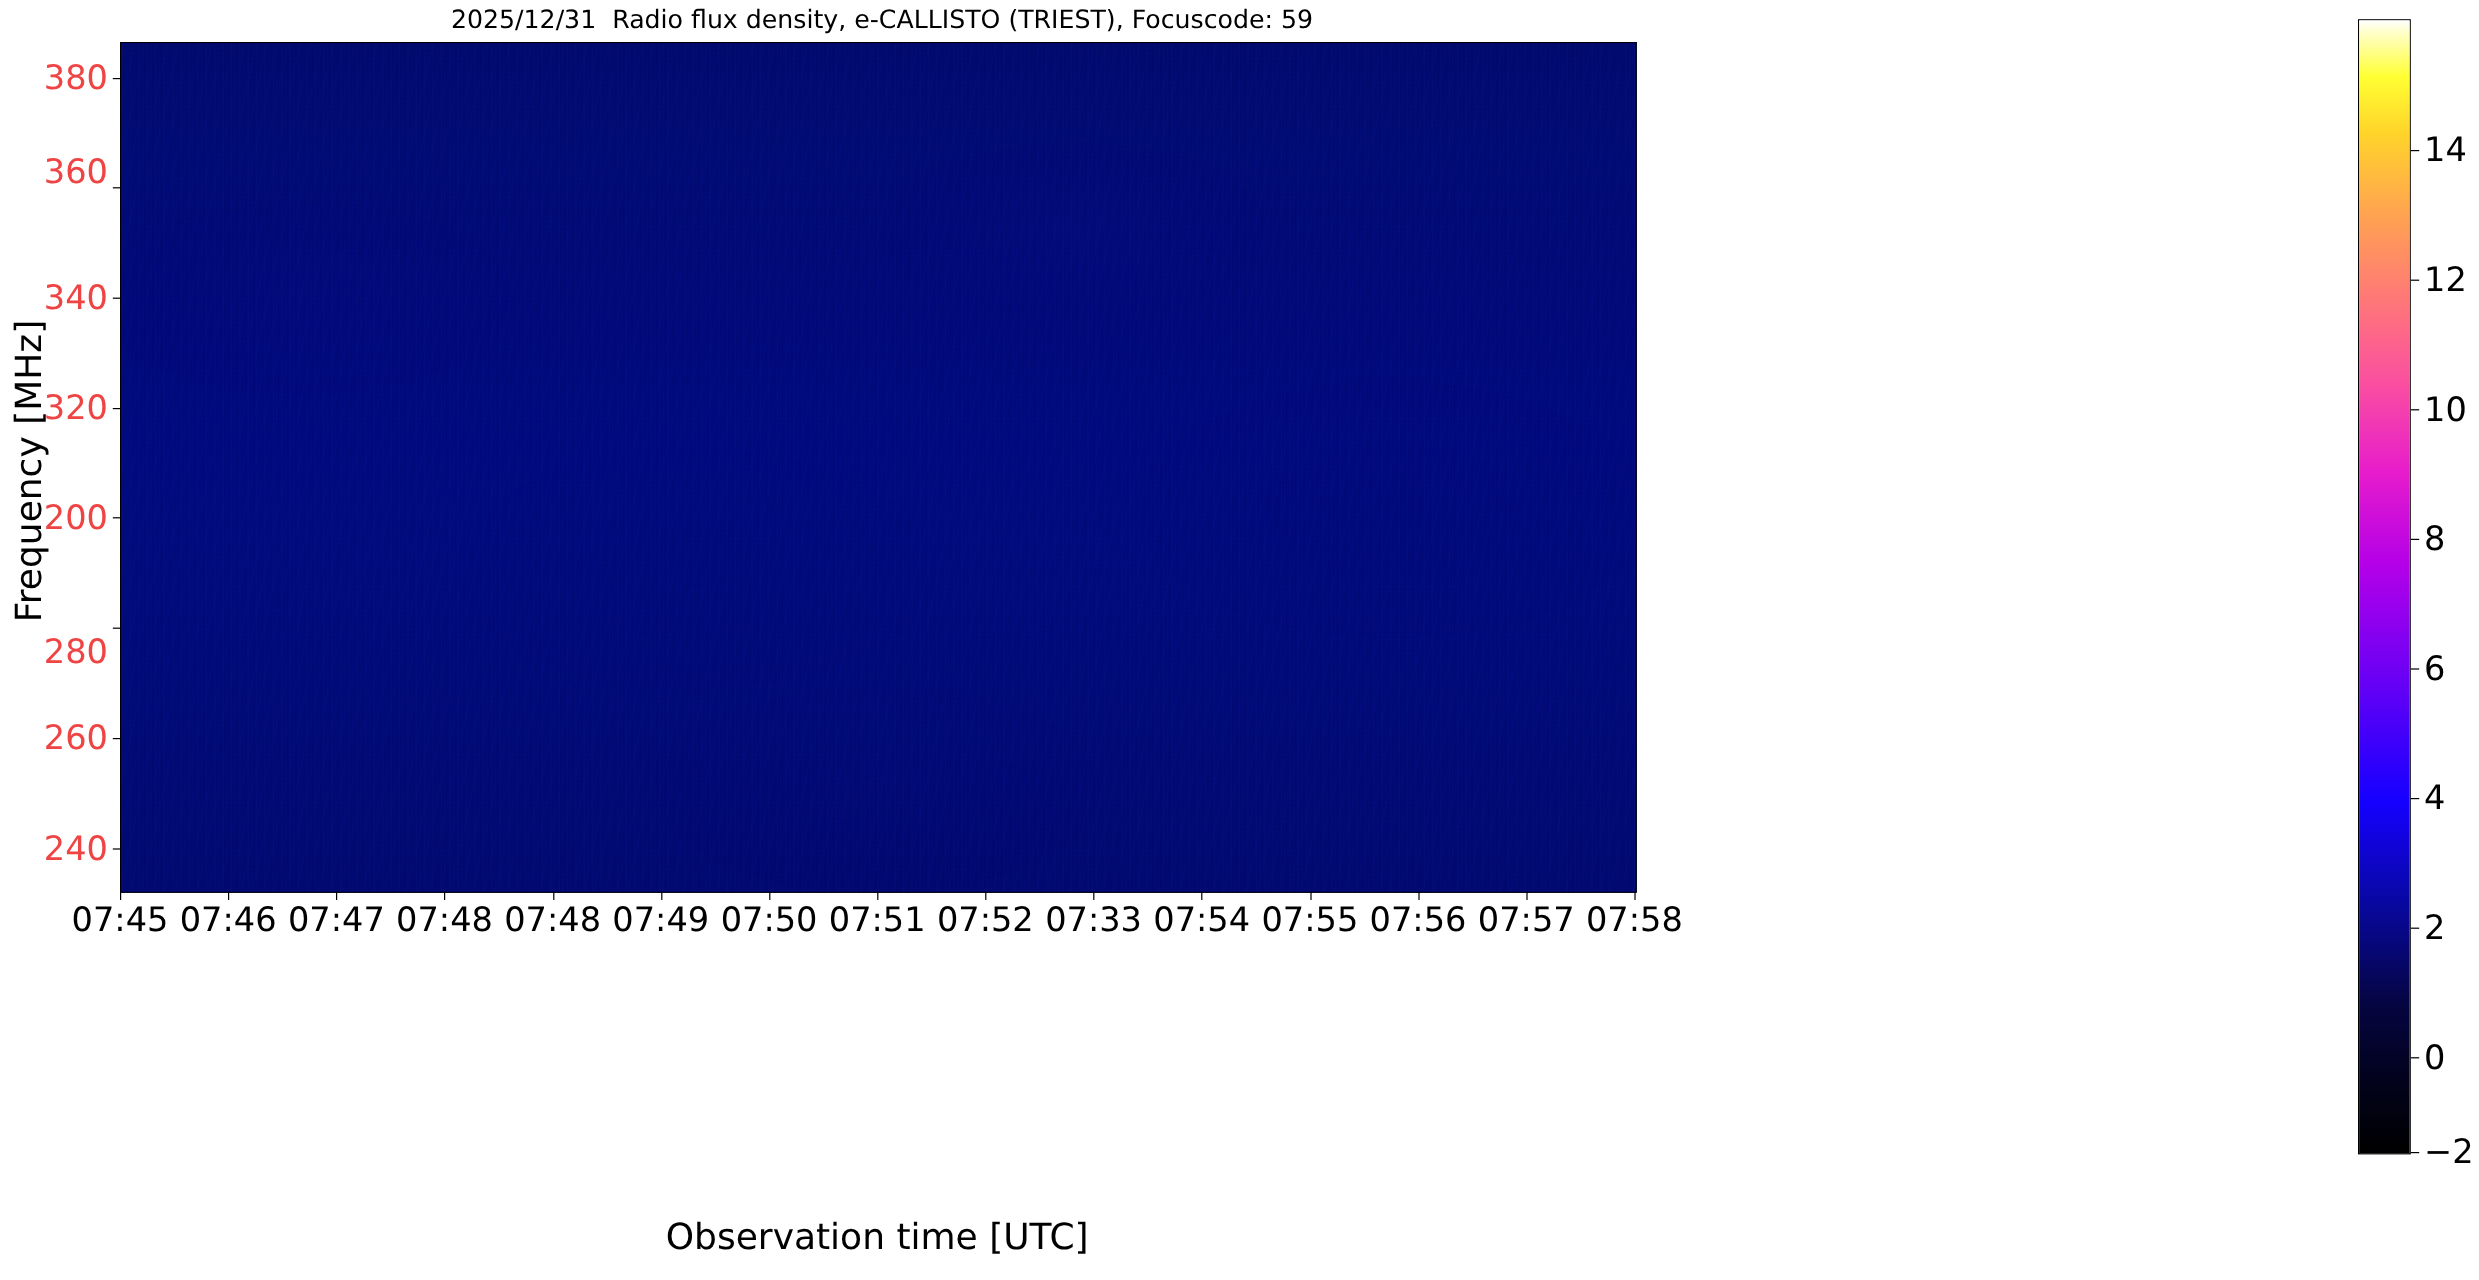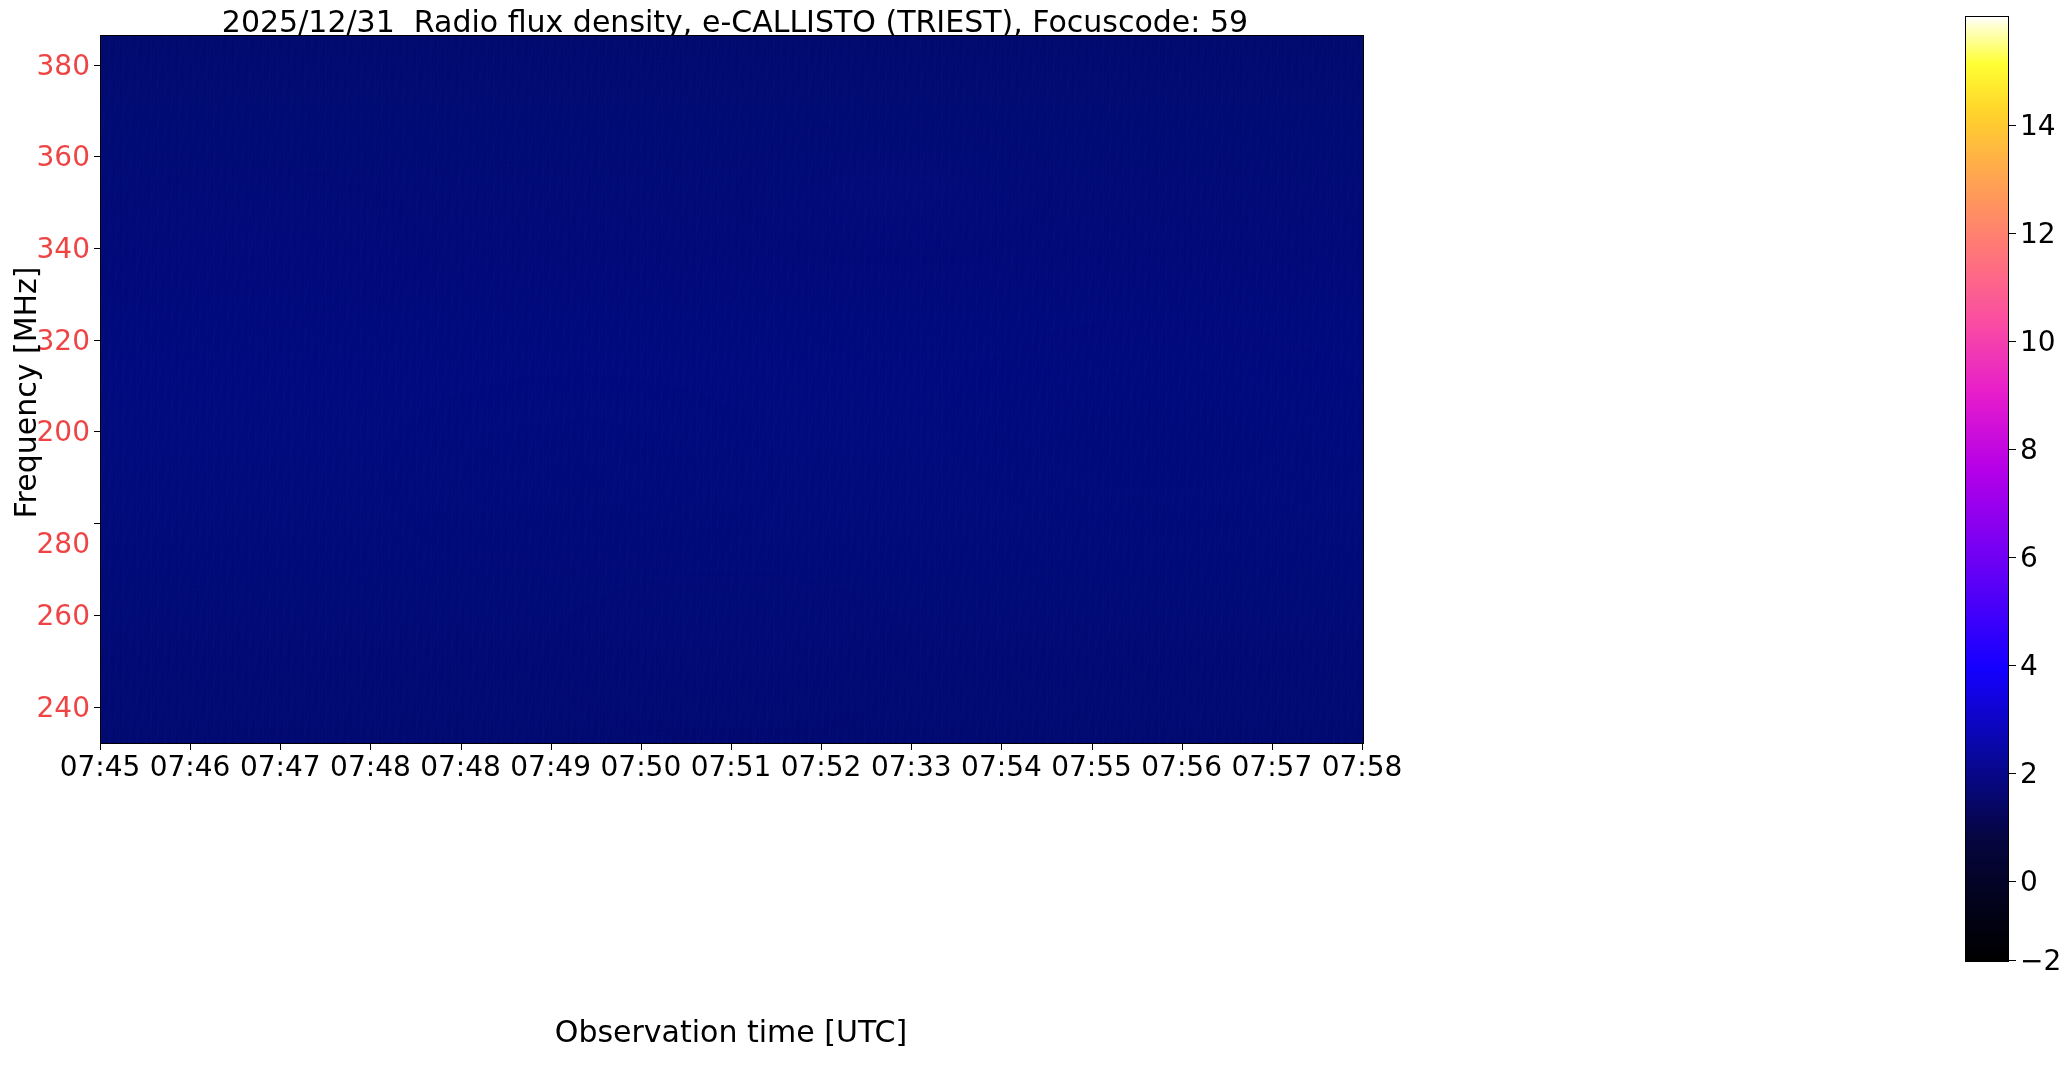--- a/index.html
+++ b/index.html
@@ -23,21 +23,21 @@
     background: #ffffff;
   }
 
   
   #plot-title {
     position: absolute;
     left: 0;
     top: 4px;
     width: 1470px;
     text-align: center;
-    font-size: 30px;
+    font-size: 21px;
     color: #000000;
     white-space: pre;
     font-family: "DejaVu Sans", sans-serif;
   }
 
   
   #axes-area {
     position: absolute;
     left: 100px;
     top: 35px;
@@ -247,21 +247,21 @@
       <div class="spec-base"></div>
       <div class="spec-blotch"></div>
       <div class="spec-noise-v"></div>
       <div class="spec-noise-h"></div>
       <div class="spec-noise-d"></div>
     </div>
   </div>
 
   <div id="ytick-labels">
       <div class="ytick-label" style="top: 29.5526px;">380</div>
-      <div class="ytick-label" style="top: 121px; text-align: right;">360</div>
+      <div class="ytick-label" style="top: 108px; text-align: right;">360</div>
       <div class="ytick-label" style="top: 213.019px;">340</div>
       <div class="ytick-label" style="top: 304.788px;">320</div>
       <div class="ytick-label" style="top: 396.486px;">200</div>
       <div class="ytick-label" style="top: 508px;">280</div>
       <div class="ytick-label" style="top: 579.952px;">260</div>
       <div class="ytick-label" style="top: 671.721px;">240</div>
     </div>
   <div id="ytick-marks-host">
       <div class="ytick-mark" style="top: 64.5526px;"></div>
       <div class="ytick-mark" style="top: 156.321px;"></div>

